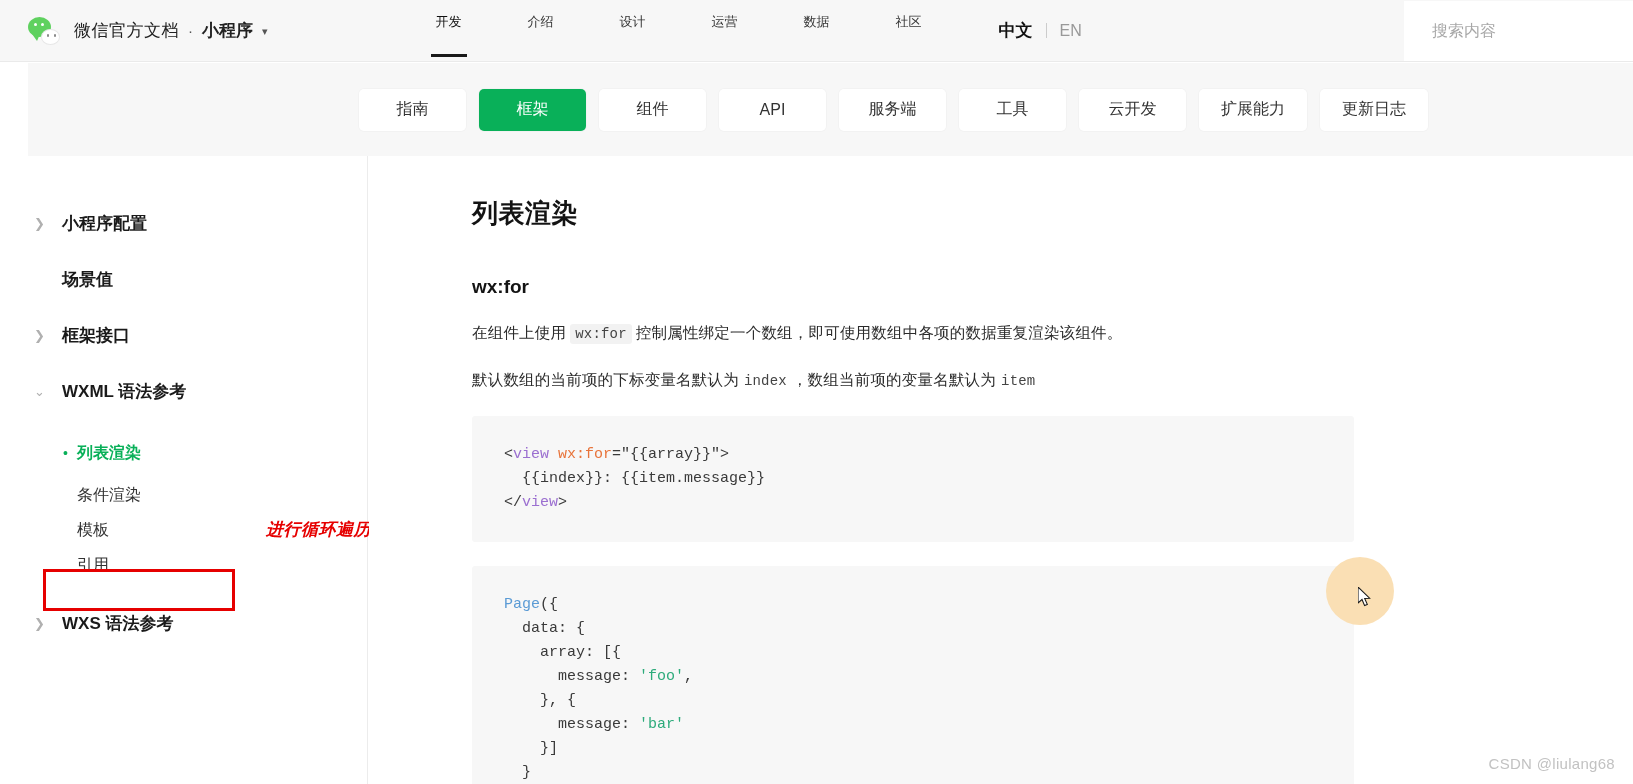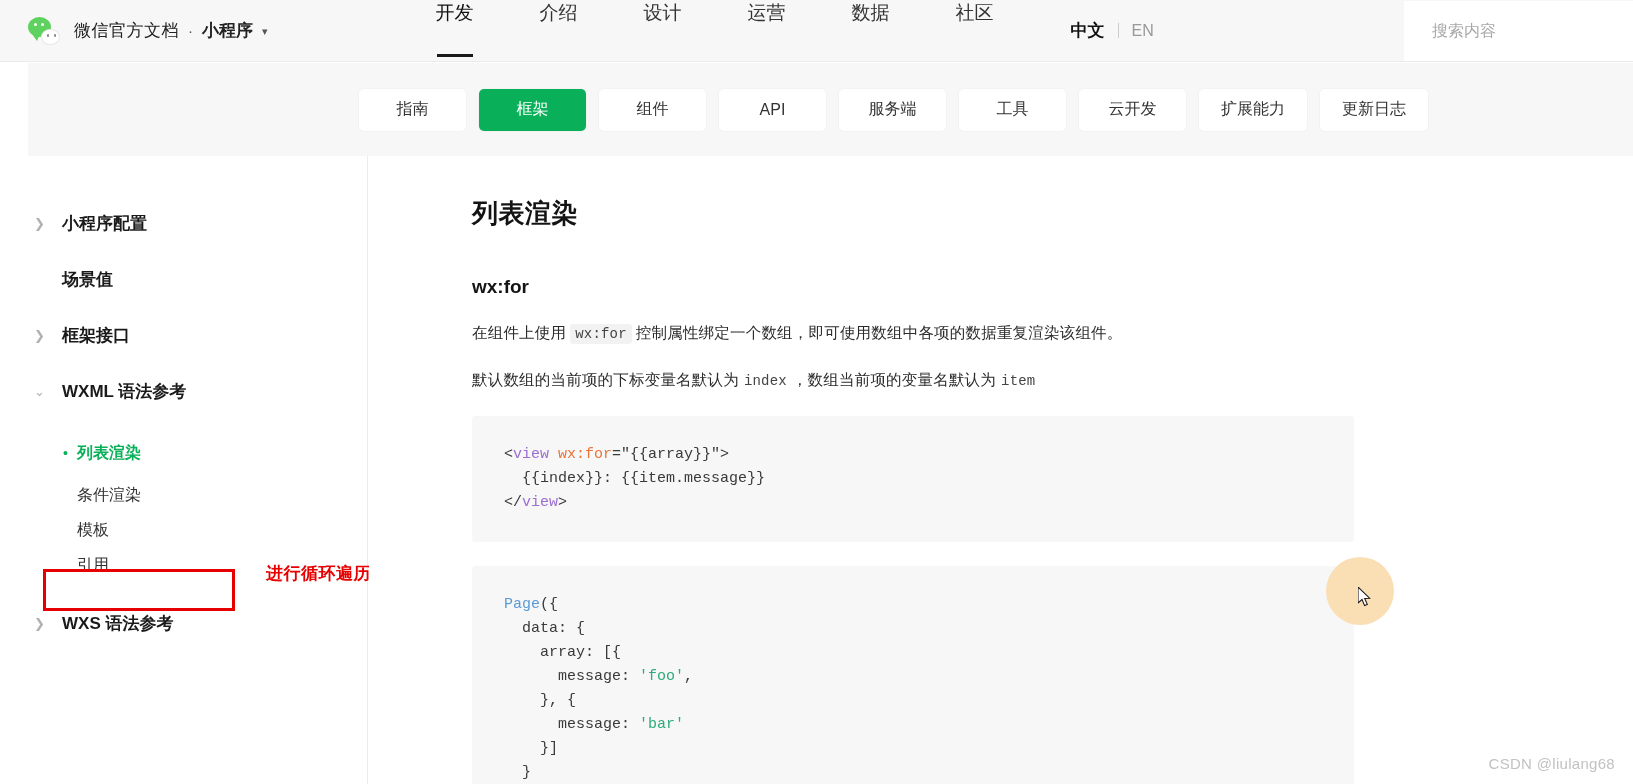--- a/index.html
+++ b/index.html
@@ -36,22 +36,22 @@
   .wx-logo .d2 { left:13px; top:6px; }
   .wx-logo .d3 { background:#8a8a8a; width:2.5px; height:2.5px; right:11px; bottom:8px; }
   .wx-logo .d4 { background:#8a8a8a; width:2.5px; height:2.5px; right:4px; bottom:8px; }
   .brand-title { font-size:17px; color:#222; letter-spacing:.5px; }
   .brand-dot { font-size:15px; color:#555; margin:0 9px; }
   .brand-sub { font-size:17px; color:#222;font-weight:bold; }
   .brand-caret { margin-left:9px; font-size:11px; color:#555; transform:translateY(1px); }
 
   .mainnav { display:flex; align-items:flex-end; height:62px; margin-left:168px; }
   .mainnav .navitem {
-    position:relative; font-size:19px; color:#333; padding:0 0 18px 0;
-    margin-right:66px; height:62px; display:flex; align-items:flex-start;
+    position:relative; font-size:13px; color:#333; padding:0 0 18px 0;
+    margin-right:66px; height:62px; display:flex; align-items:center;
     cursor:pointer;
     margin-top:44px;
   }
   .mainnav .navitem.active { color:#111; }
   .mainnav .navitem.active:after {
     content:""; position:absolute; left:50%; transform:translateX(-50%);
     bottom:5px; width:36px; height:3px; background:#191919;
   }
 
   .lang { display:flex; align-items:center; margin-left:11px; }
@@ -109,23 +109,23 @@
   .side-child.active .lbl { color:#09b059; font-weight:bold; }
   .gap-lg { height:18px; }
   .gap-md { height:10px; }
 
   .redbox {
     position:absolute; left:43px; top:413px; width:192px; height:42px;
     border:3px solid #e60000; pointer-events:none;
   }
   .annot {
     position:absolute; left:266px; top:362px;
-    font-size:17px; font-weight:bold; 
+    font-size:17px; font-weight:bold; font-style:italic;
     color:#e60000; font-family:"Liberation Sans","DejaVu Sans",sans-serif;
-    white-space:nowrap; letter-spacing:.5px;margin-top:44px;
+    white-space:nowrap; letter-spacing:.5px;
   }
 
   
   .content { position:absolute; left:369px; top:0; width:1264px; height:628px; background:#fff; overflow:hidden; }
   .doc { padding:40px 0 0 103px; }
   .h1 { font-size:26px; font-weight:bold; color:#131313; letter-spacing:.5px; }
   .h2 { font-size:19px; font-weight:bold; color:#131313; margin-top:45px; }
   .para { font-size:15.5px; color:#2b2b2b; margin-top:23px; line-height:1.5; letter-spacing:.2px; }
   .para .ic {
     font-family:"Liberation Mono","DejaVu Sans Mono",monospace;

